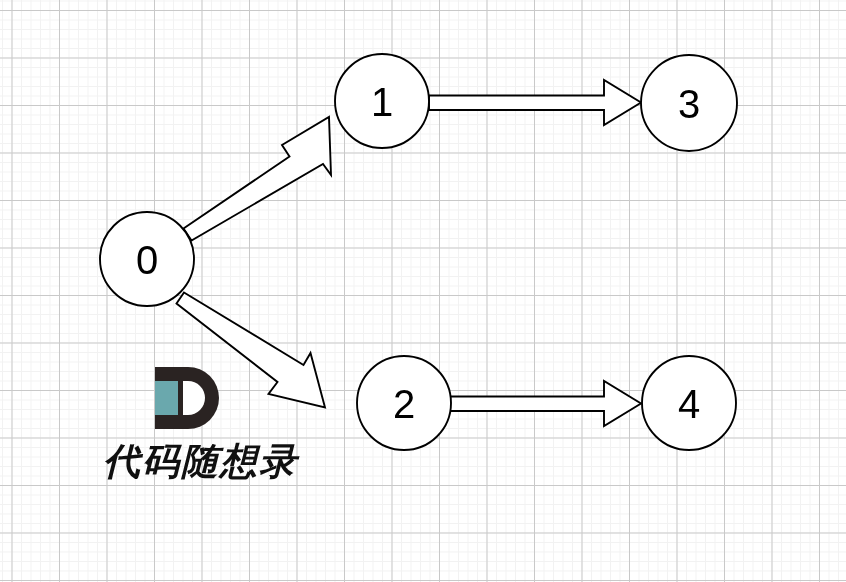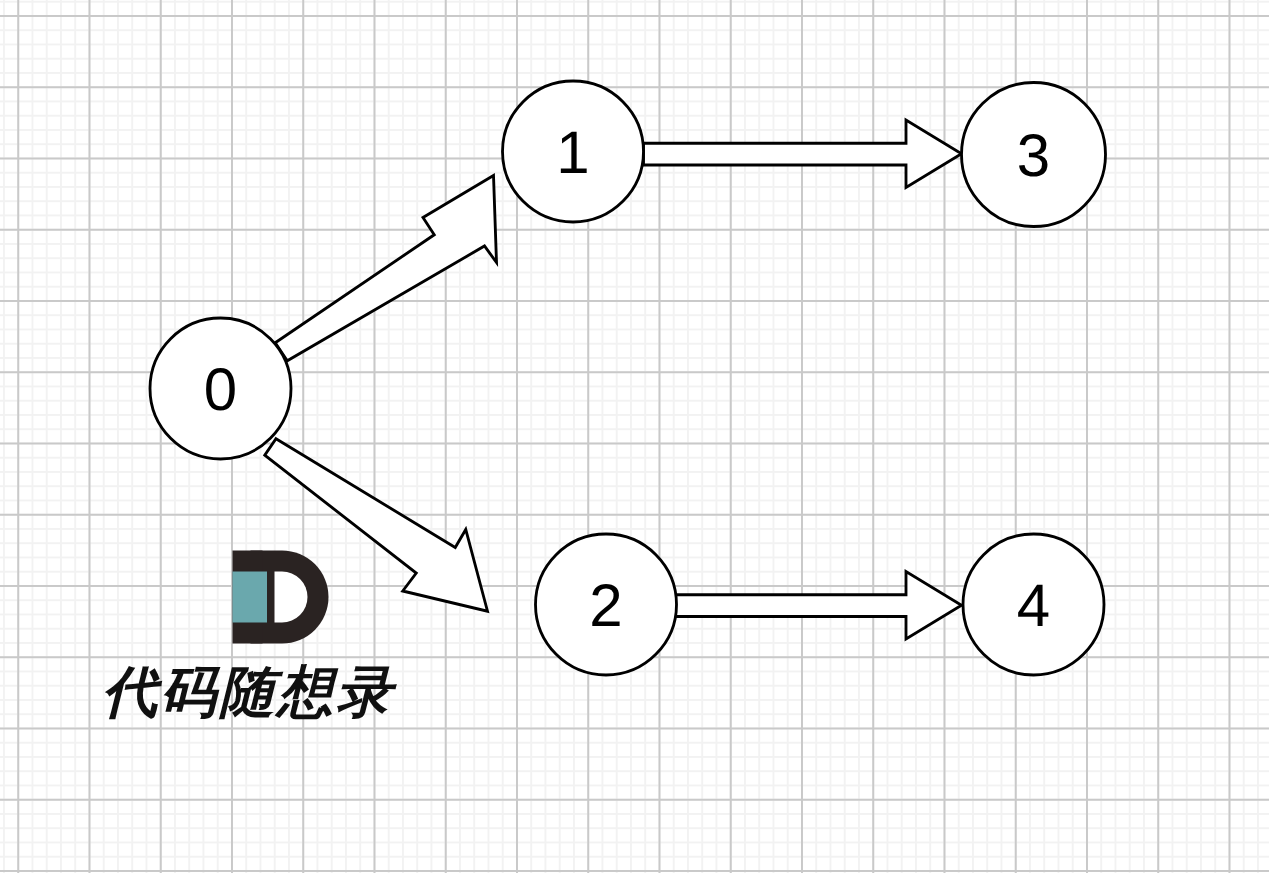--- a/index.html
+++ b/index.html
@@ -106,21 +106,21 @@
   .wm-d-accent {
     position: absolute;
     left: 0px;
     top: 14px;
     width: 23px;
     height: 34px;
     background: #6aa8ad;
   }
   .wm-text {
     margin-top: 8px;
-    text-align: left;
+    text-align: right;
     font-family: "DejaVu Serif", serif;
     font-size: 37px;
     font-weight: 700;
     font-style: italic;
     letter-spacing: 2px;
     color: #101010;
     white-space: nowrap;
   }
 </style>
 </head>

